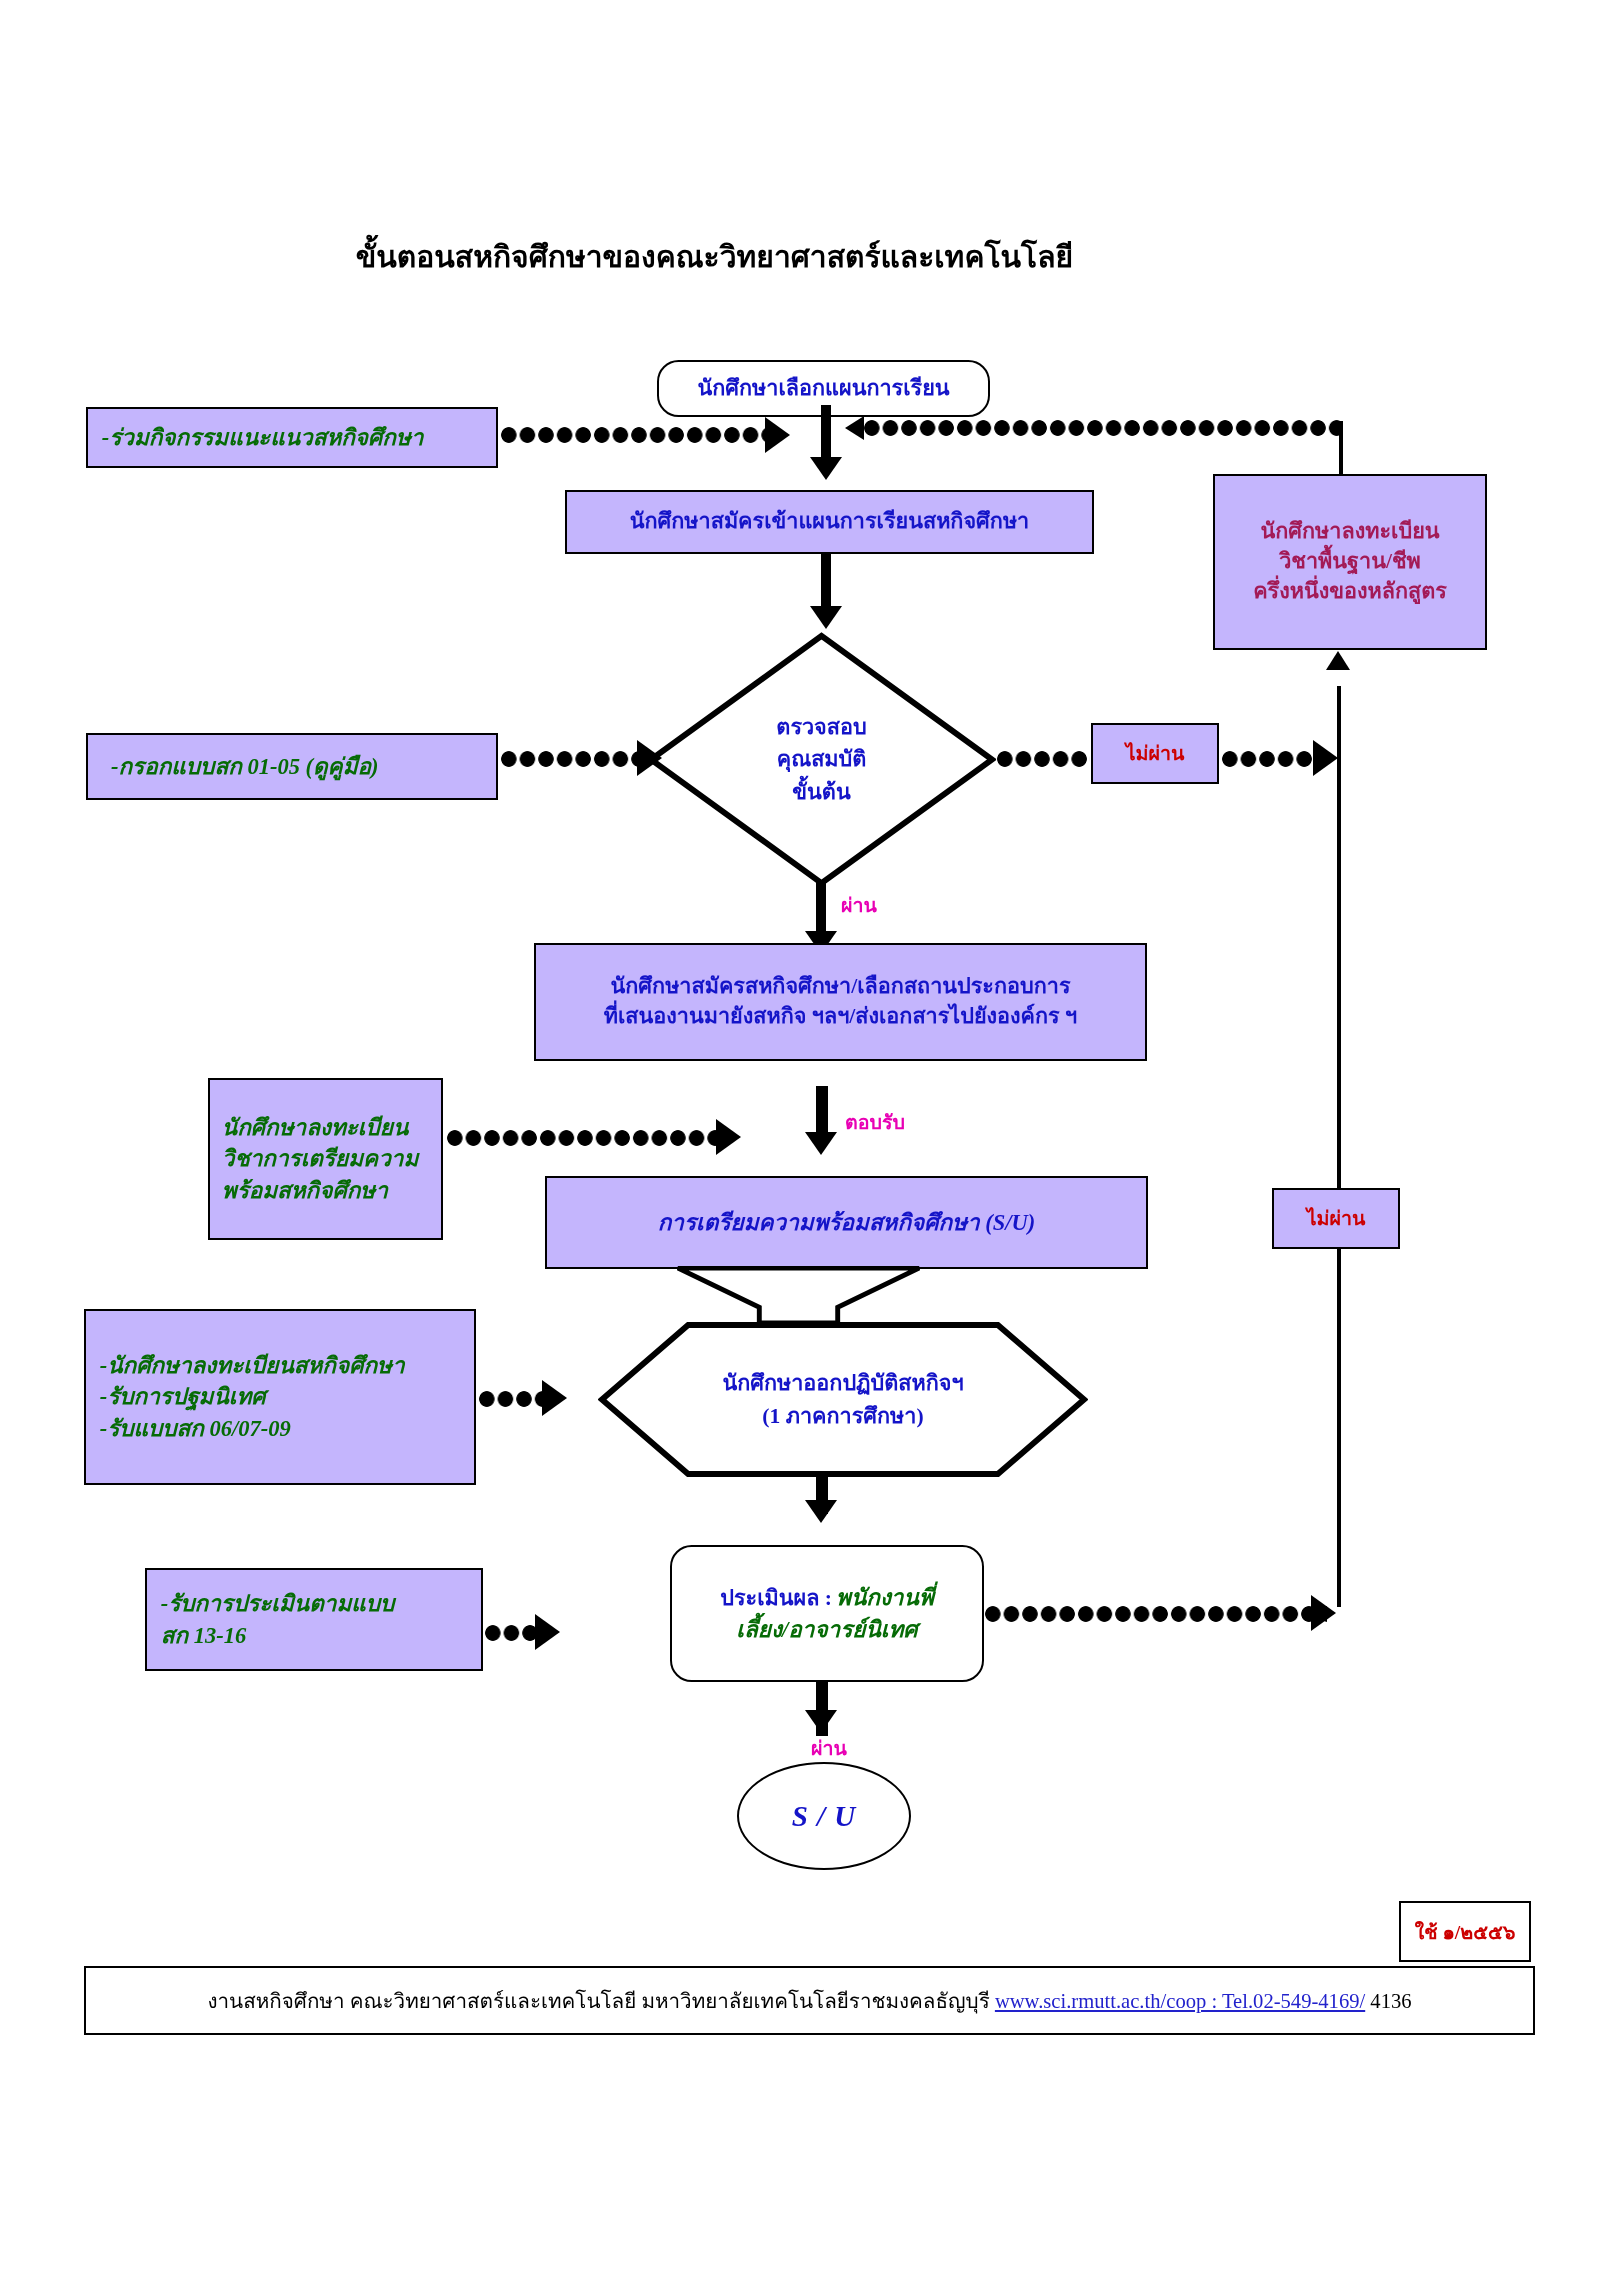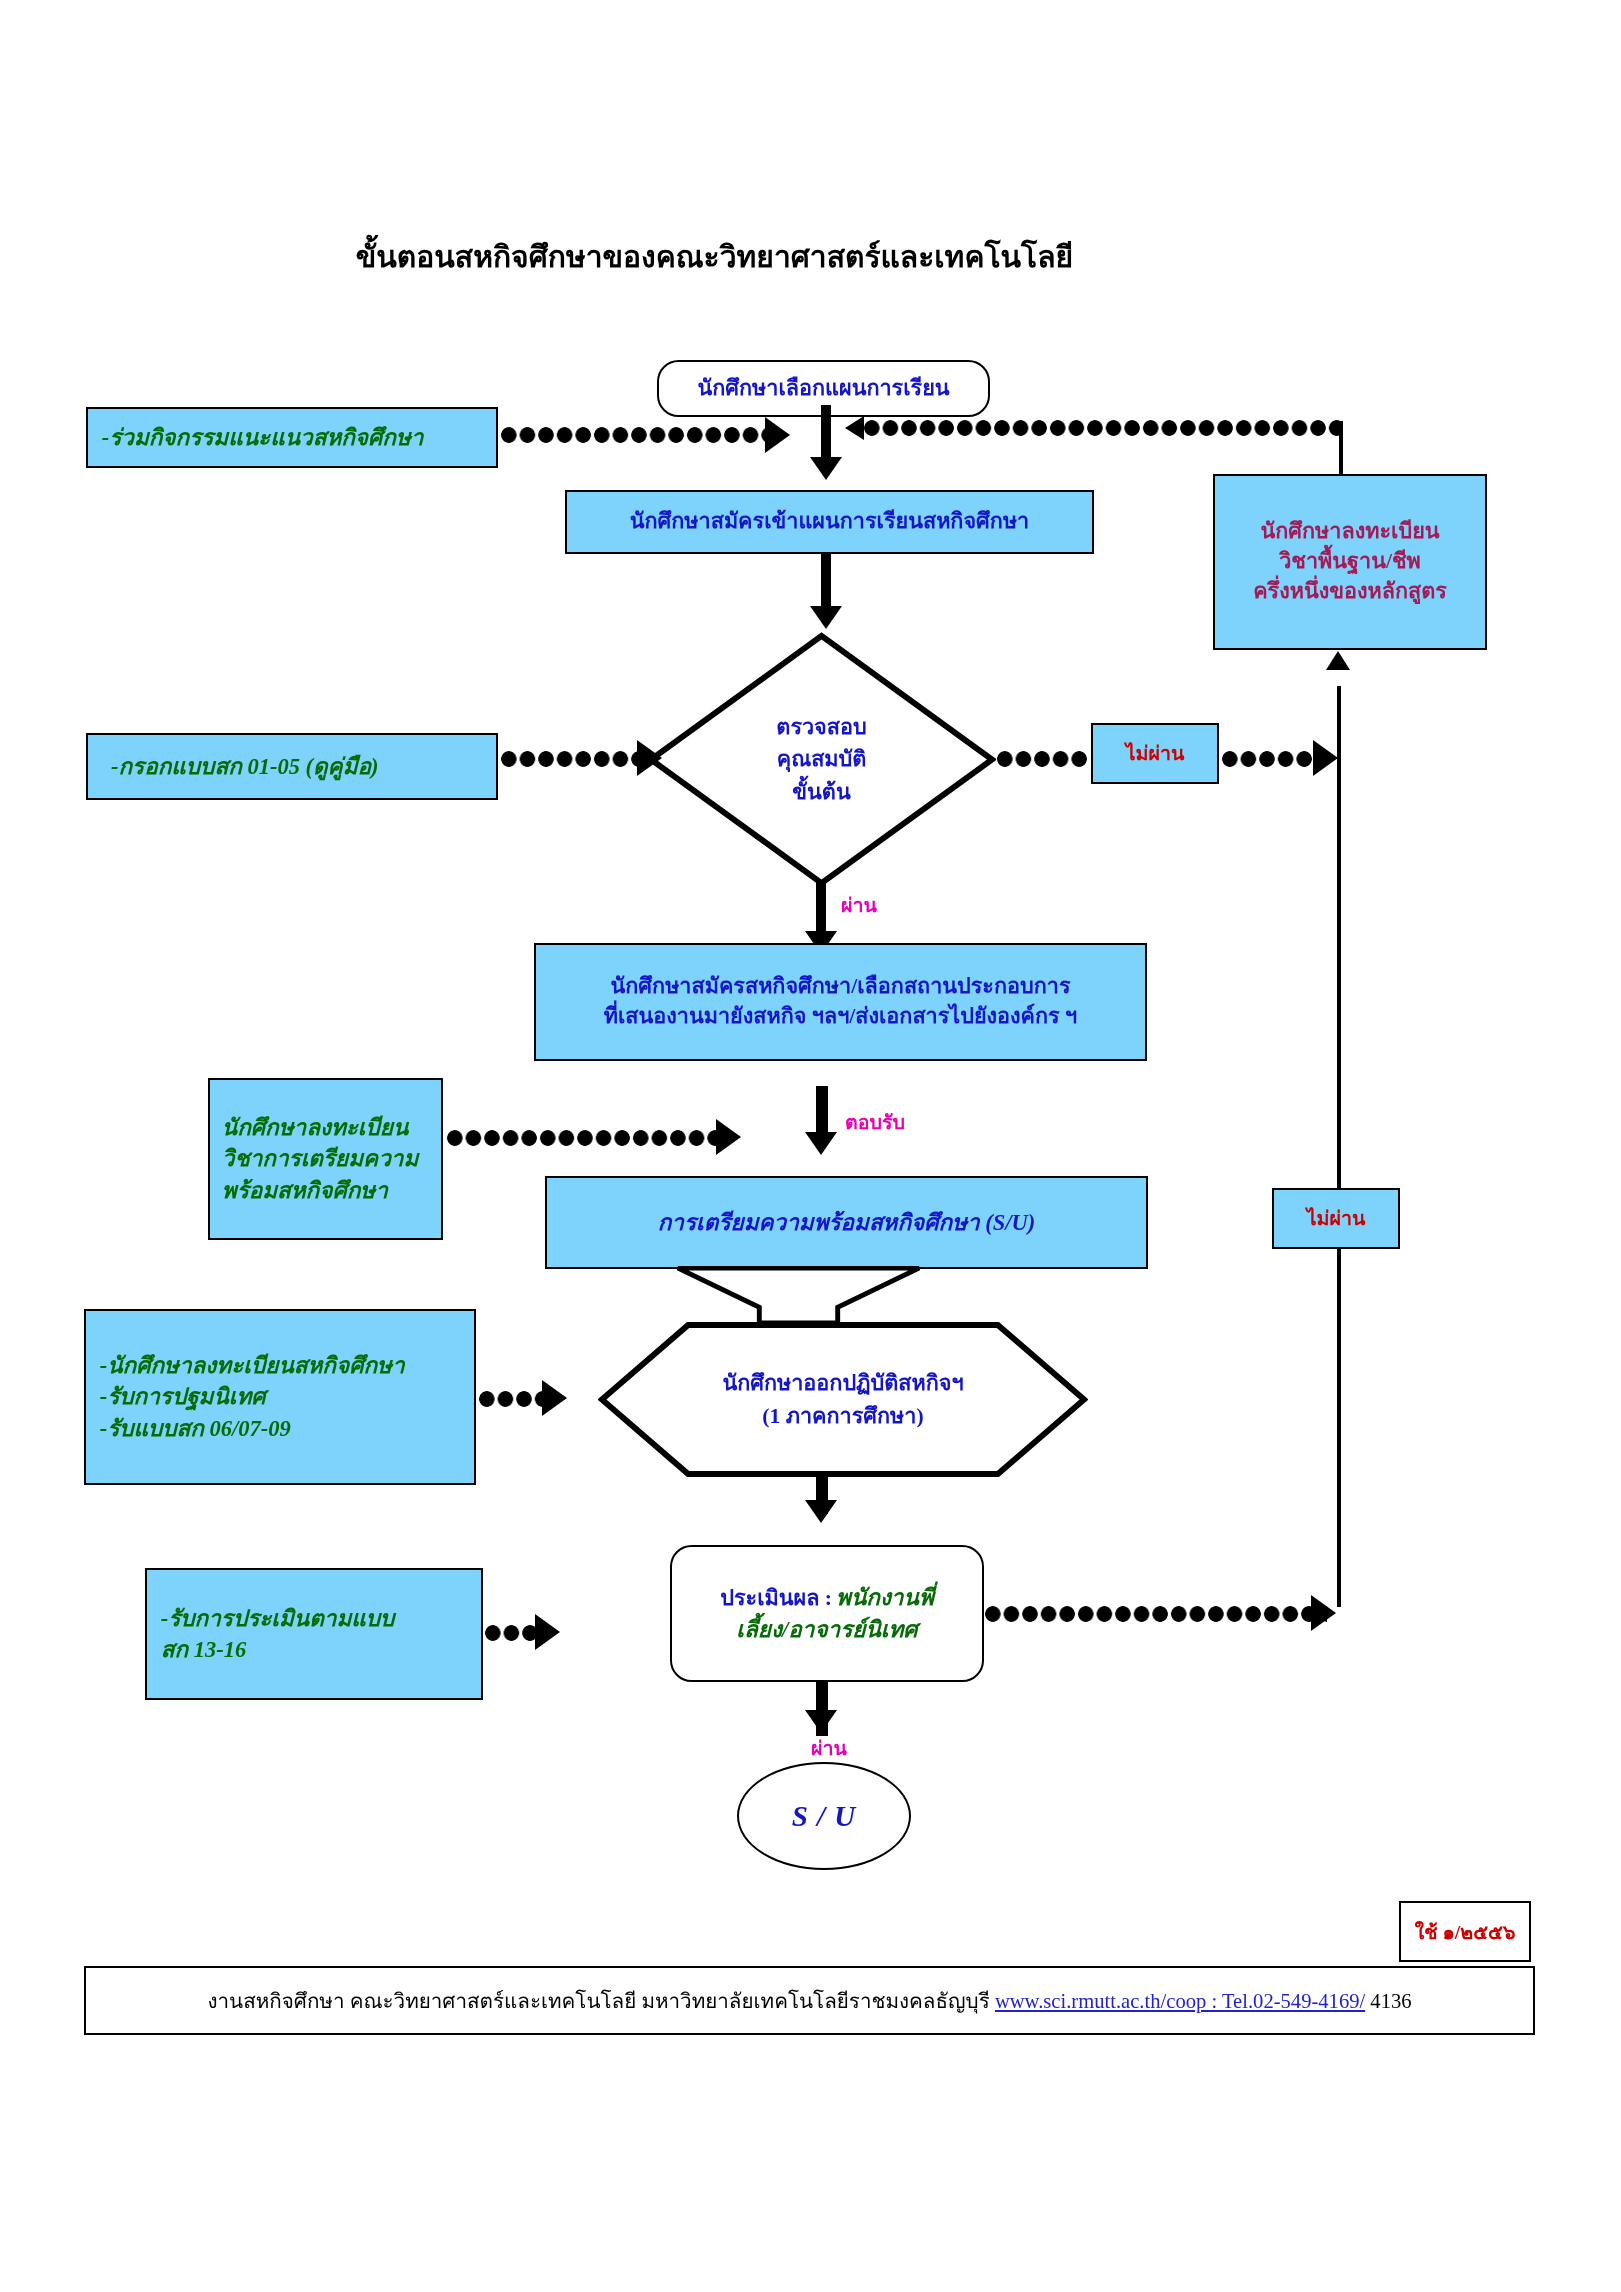--- a/index.html
+++ b/index.html
@@ -16,21 +16,21 @@
     left:0;top:233px;width:1429px;text-align:center;
     font-size:30px;font-weight:bold;color:#000000;letter-spacing:0px;
   }
 
   
   .node{
     position:absolute;box-sizing:border-box;
     display:flex;flex-direction:column;align-items:center;justify-content:center;
     text-align:center;line-height:1.38;
   }
-  .rect{border:2.5px solid #000;background:#7dd3fc;}
+  .rect{border:2.5px solid #000;background:#c4b5fd;}
   .rect-round{border:2.5px solid #000;background:#fff;border-radius:21.6px;}
   .blue{color:#1414c8;font-weight:bold;font-size:21.6px;}
   .blue-ital{color:#1414c8;font-weight:bold;font-style:italic;font-size:22.5px;}
   .green{color:#066b06;font-weight:bold;font-style:italic;font-size:22.5px;}
   .magenta{color:#a31a56;font-weight:bold;font-size:21.6px;}
   .hotmagenta{color:#e800b4;font-weight:bold;font-size:19.6px;}
   .red{color:#cc0000;font-weight:bold;font-size:19.6px;}
   .leftal{align-items:flex-start;text-align:left;}
 
   
@@ -205,21 +205,21 @@
     </div>
   </div>
 
   <div class="line-v" style="left:816px;top:1475px;height:39px;width:11.8px;"></div>
   <div class="arrow-down" style="left:805px;top:1500px;"></div>
 
   <div class="node rect" style="left:1272px;top:1188px;width:128px;height:61px;">
     <span class="red">ไม่ผ่าน</span>
   </div>
 
-  <div class="node rect leftal" style="left:145px;top:1568px;width:338px;height:132px;padding-left:13.7px;">
+  <div class="node rect leftal" style="left:145px;top:1568px;width:338px;height:103px;padding-left:13.7px;">
     <span class="green">-รับการประเมินตามแบบ</span>
     <span class="green">สก 13-16</span>
   </div>
   <div class="dot-h" style="left:484px;top:1624px;width:55px;"></div>
   <div class="arrow-right" style="left:535px;top:1614px;"></div>
 
   <div class="node rect-round" style="left:670px;top:1545px;width:314px;height:137px;">
     <div>
       <span class="blue">ประเมินผล :</span>
       <span class="green">พนักงานพี่</span>

